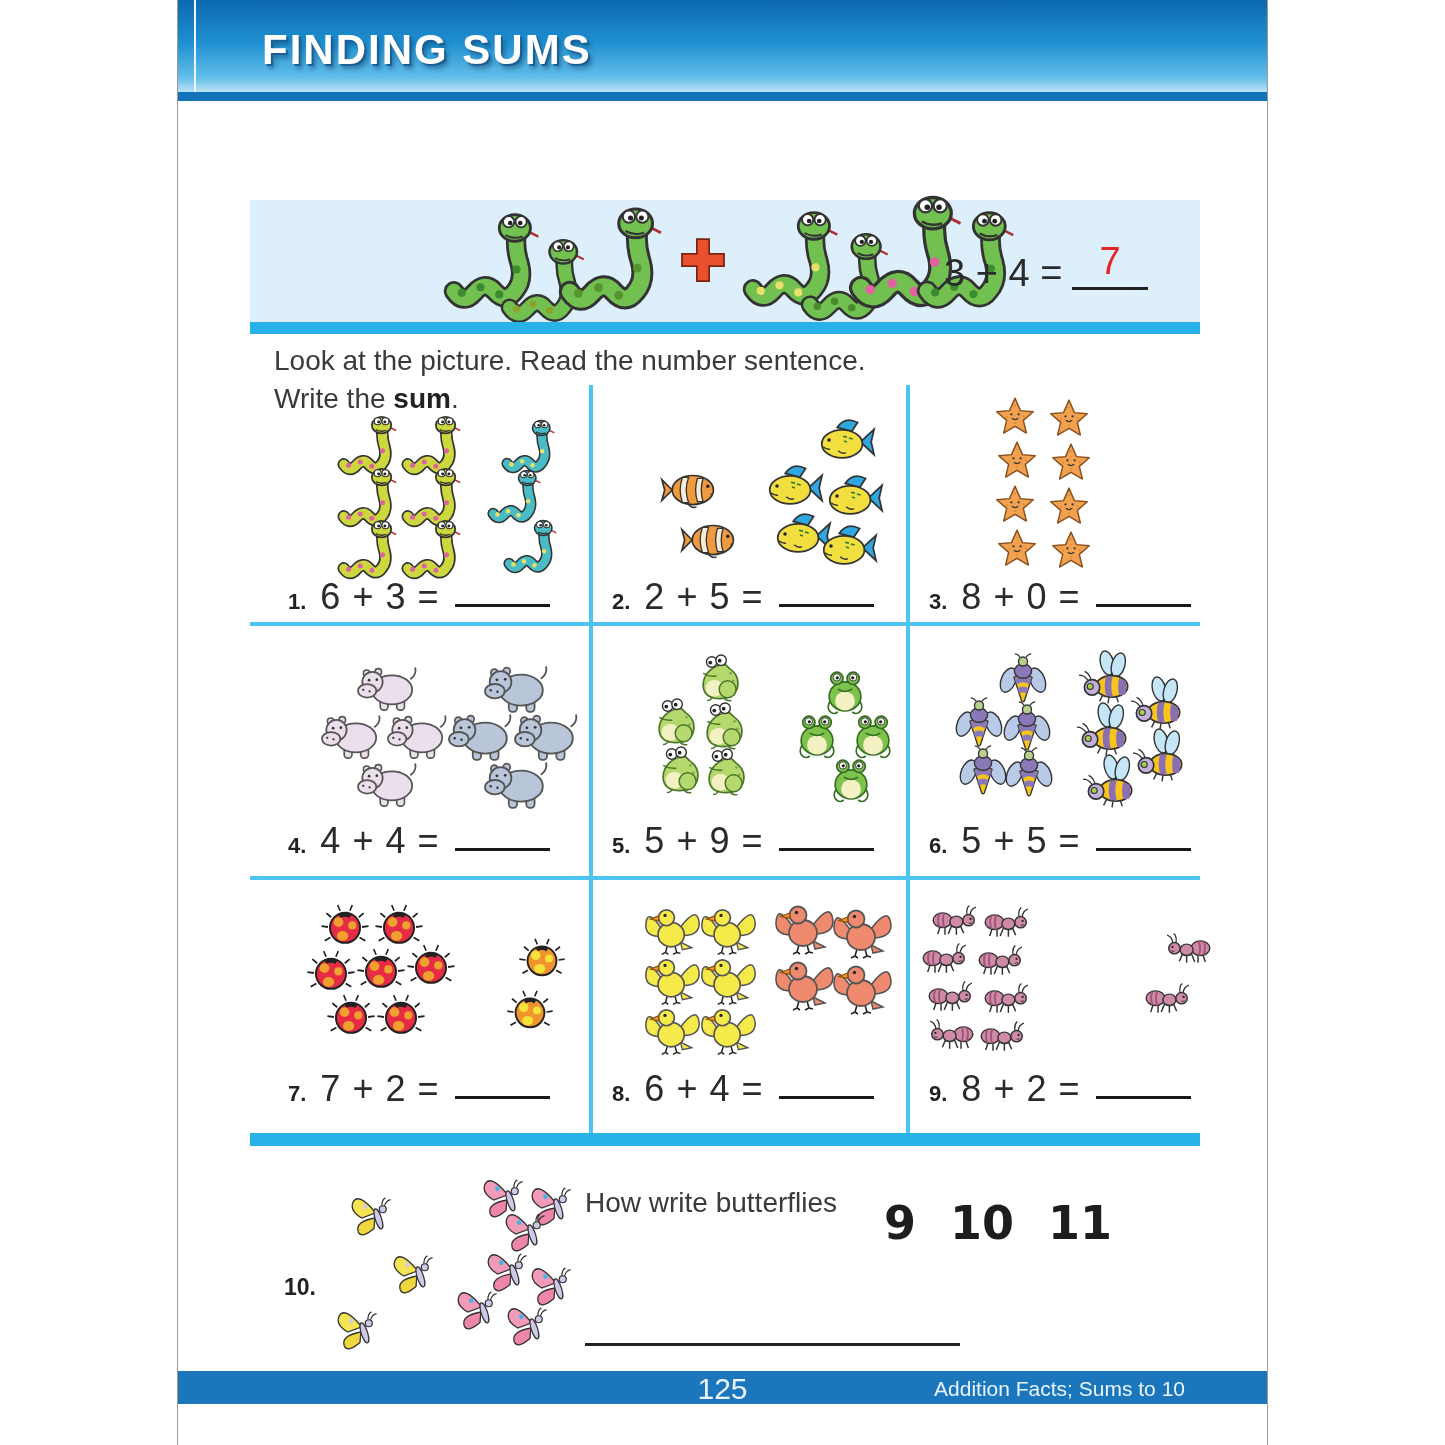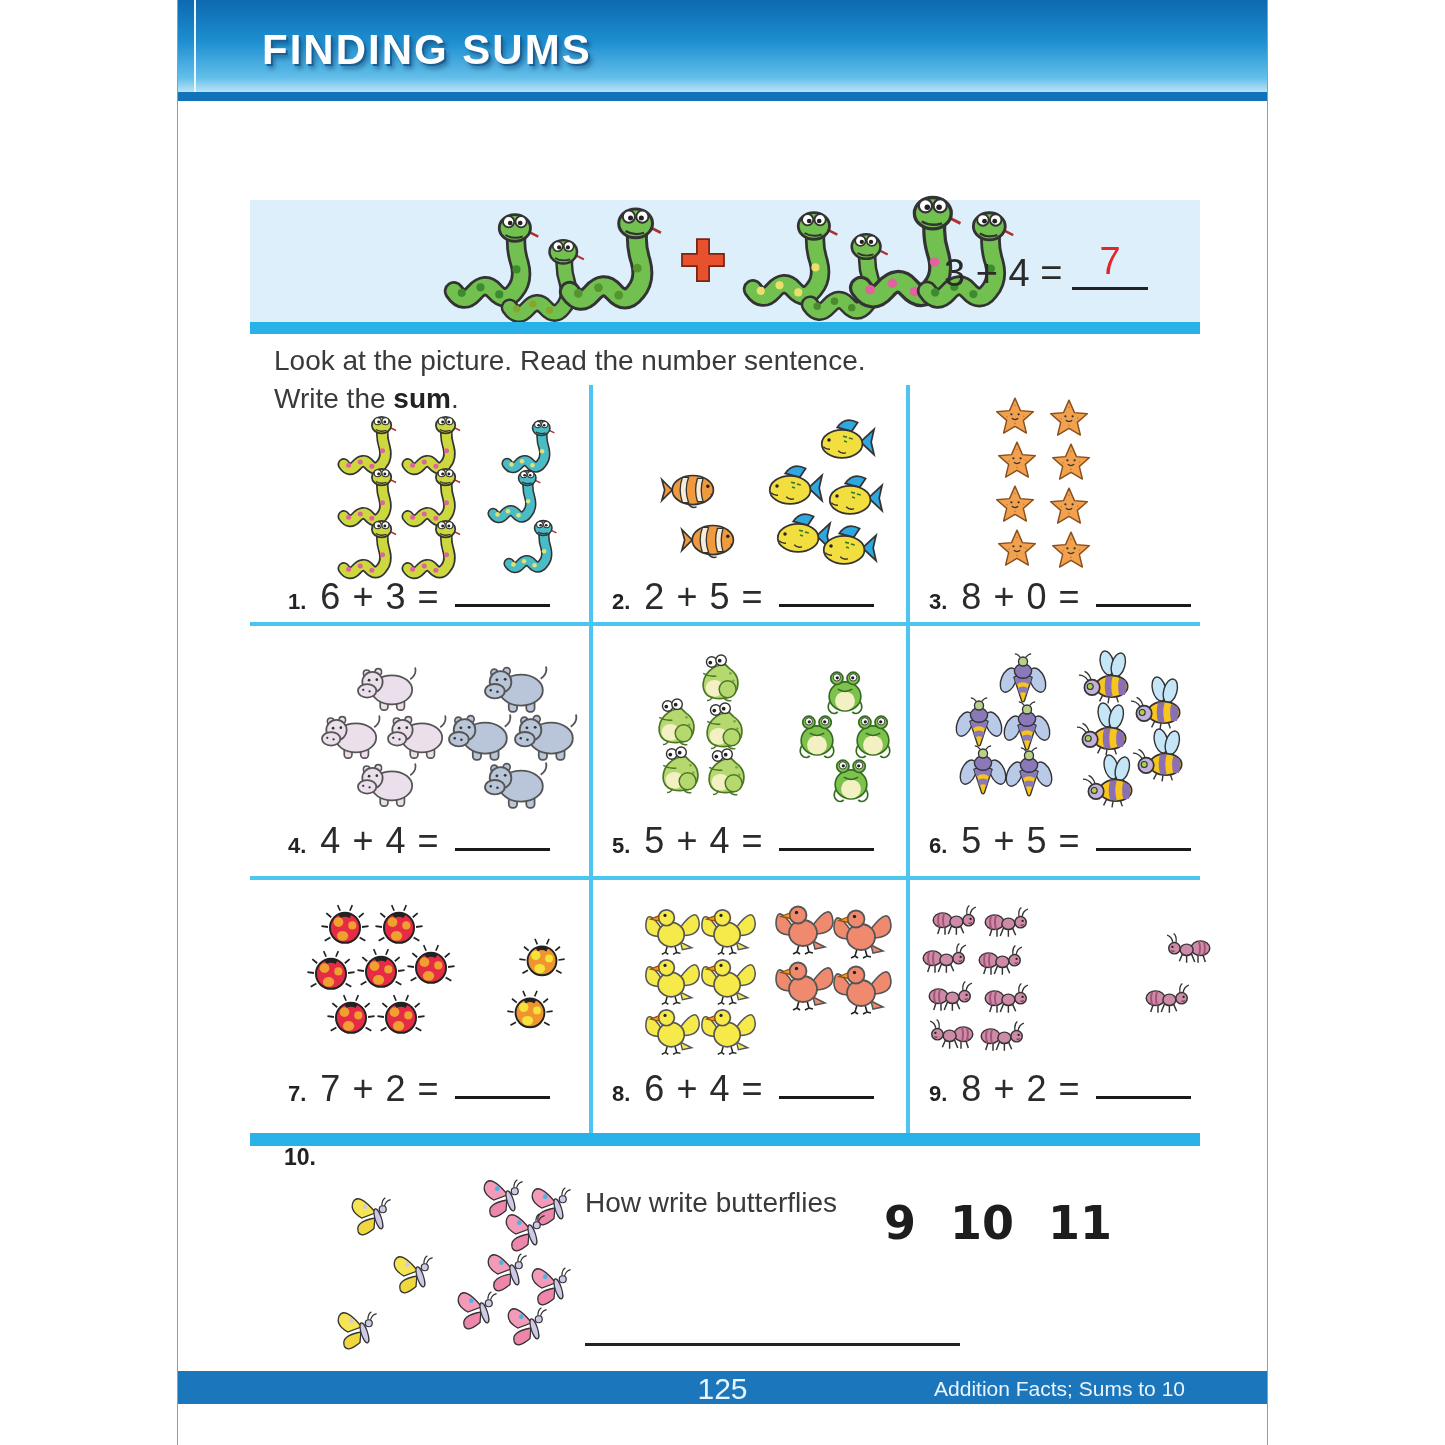--- a/index.html
+++ b/index.html
@@ -30,21 +30,21 @@
   .group{position:absolute;}
   .icon{position:absolute;}
   .icon svg{width:100%;height:100%;display:block;}
   .icon.flip svg{transform:scaleX(-1);}
   .eqrow{position:absolute;display:flex;align-items:baseline;white-space:nowrap;}
   .eqnum{font-size:22px;font-weight:bold;color:#222;margin-right:14px;}
   .eqt{font-size:36px;color:#2b2b2b;letter-spacing:1px;}
   .blank{display:inline-block;width:95px;border-bottom:3.5px solid #1a1a1a;margin-left:16px;
          transform:translateY(-2px);}
   
-  .q10num{position:absolute;left:284px;top:1144px;font-size:23px;font-weight:bold;color:#222;}
+  .q10num{position:absolute;left:284px;top:1274px;font-size:23px;font-weight:bold;color:#222;}
   .q10text{position:absolute;left:585px;top:1184px;}
   .q10prompt{position:absolute;left:585px;top:1288px;}
   .choices{position:absolute;left:884px;top:1196px;display:flex;gap:34px;font-size:46px;
            font-weight:bold;color:#1d1d1d;font-family:"DejaVu Sans",sans-serif;}
   .q10blank{position:absolute;left:585px;top:1343px;width:375px;border-bottom:3px solid #222;}
   
   .footer{position:absolute;left:178px;top:1371px;width:1089px;height:33px;background:#1b76bc;
           color:#eaf4fb;}
   .footer-left{position:absolute;left:84px;top:6px;font-size:21px;}
   .footer-center{position:absolute;left:0;right:0;top:1px;text-align:center;font-size:30px;}
@@ -510,21 +510,21 @@
           </svg>
         </div>
         <div class="icon" style="width: 58px; height: 58px; --b: #7dc24c; --c: #f3f0c3; left: 34px; top: 88px;">
           <svg viewBox="0 0 64 64">
             <use href="#sym-frogfront"></use>
           </svg>
         </div>
       </div>
       <div class="eqrow" style="left: 362px; top: 420px;">
         <span class="eqnum">5.</span>
-        <span class="eqt">5 + 4 =</span>
+        <span class="eqt">5 + 9 =</span>
         <span class="blank"></span>
       </div>
       <div class="group" style="left: 700px; top: 252px;">
         <div class="icon" style="width: 58px; height: 58px; --w: #b9c9e8; --p: #8a79b8; --y: #f7c51e; --h: #b9cf8e; left: 44px; top: 0px;">
           <svg viewBox="0 0 64 64">
             <use href="#sym-beetop"></use>
           </svg>
         </div>
         <div class="icon" style="width: 58px; height: 58px; --w: #b9c9e8; --p: #8a79b8; --y: #f7c51e; --h: #b9cf8e; left: 0px; top: 44px;">
           <svg viewBox="0 0 64 64">

